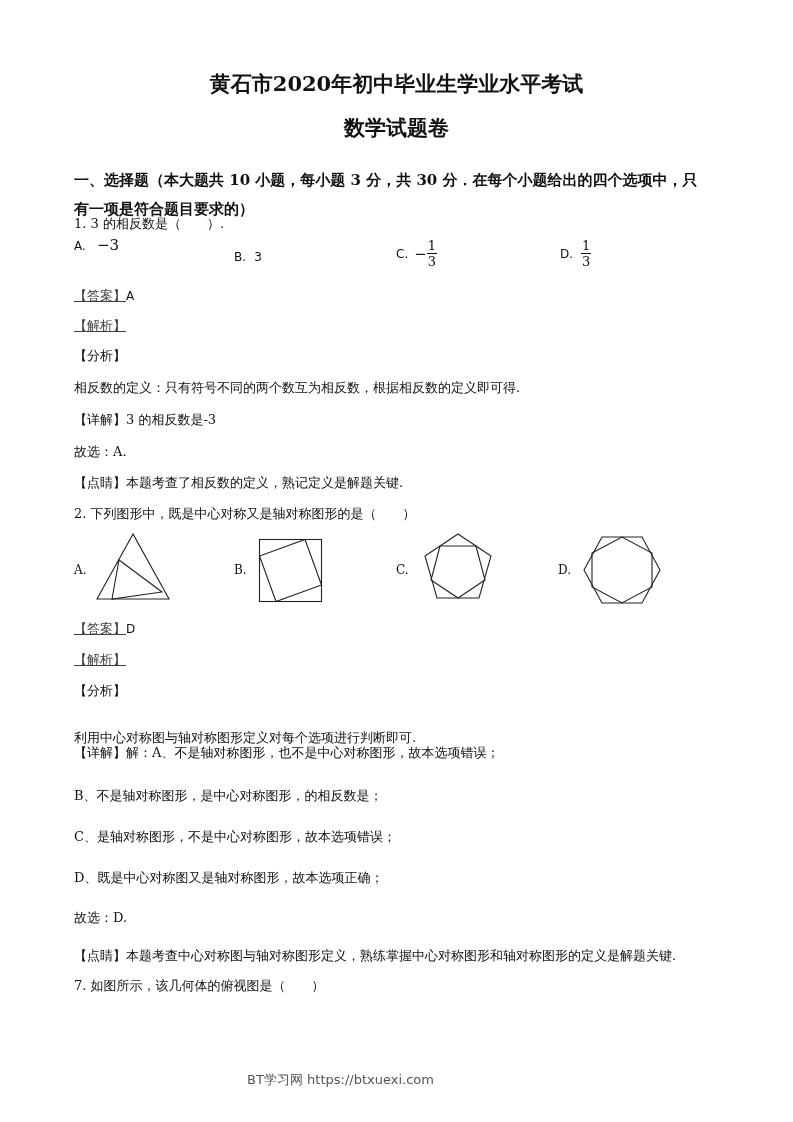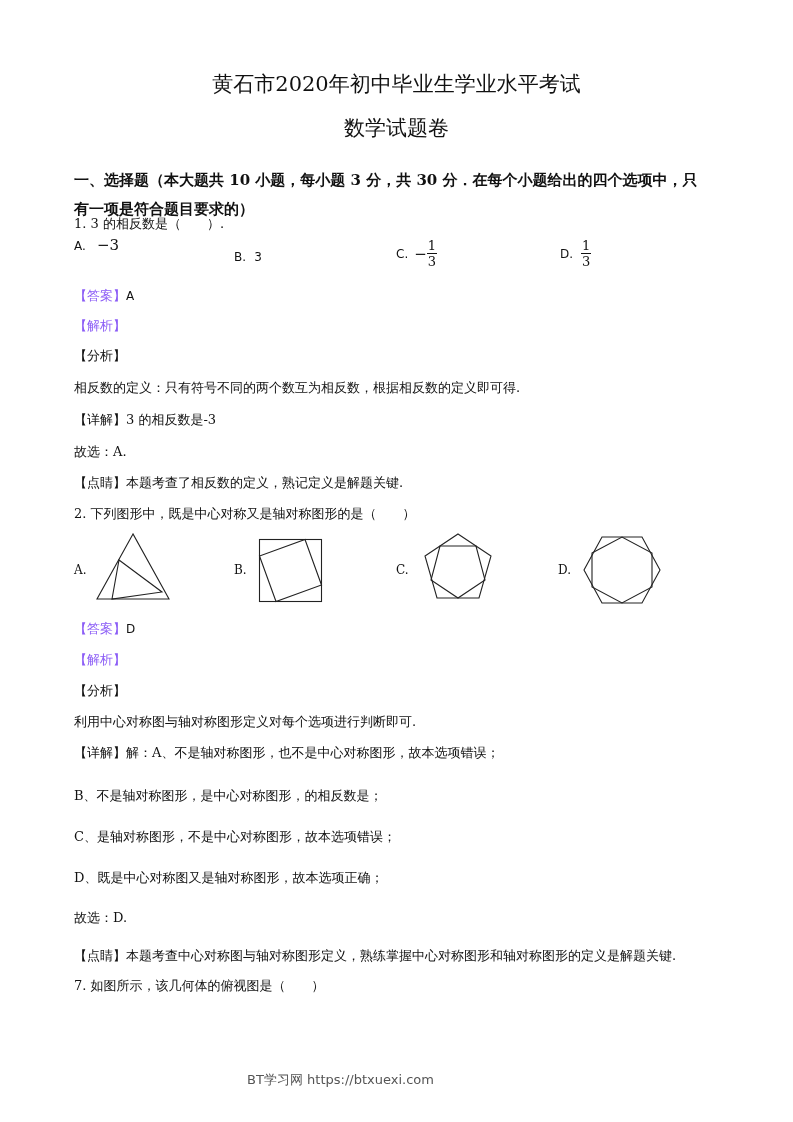--- a/index.html
+++ b/index.html
@@ -1,23 +1,23 @@
 <!DOCTYPE html>
 <html><head>
 <meta charset="utf-8">
 <style>
   html, body { margin:0; padding:0; background:#fff; }
   body { width:793px; height:1122px; position:relative; overflow:hidden;
          font-family:"DejaVu Serif", serif; color:#111; }
   .abs { position:absolute; white-space:nowrap; }
-  .title { font-family:"DejaVu Serif", serif; font-weight:normal; font-size:21px; left:0; width:793px; text-align:center; }
+  .title { font-family:"DejaVu Serif", serif; font-weight:bold; font-size:21px; left:0; width:793px; text-align:center; }
   .section { font-family:"DejaVu Serif", serif; font-weight:bold; font-size:15px; left:74px;margin-top:20px; }
   .t { font-size:13px; left:74px; }
   .sans { font-family:"DejaVu Sans", sans-serif; }
-  .tag-blue { color:#8b5cf6; }
+  .tag-blue { color:#404040;text-decoration:underline; }
   .opt { font-family:"DejaVu Sans", sans-serif; font-size:12px; }
   .math { font-family:"DejaVu Serif", serif; font-size:15px; }
   .frac { display:inline-flex; flex-direction:column; align-items:center; vertical-align:middle; font-family:"DejaVu Serif", serif; font-size:13px; line-height:15px; }
   .frac .bar { width:10px; border-top:1px solid #111; }
   .fig-label { font-family:"DejaVu Serif", serif; font-size:12px; }
   .footer { font-family:"DejaVu Sans", sans-serif; font-size:13px; color:#555; left:0; width:681px; text-align:center; }
 </style>
 </head>
 <body>
 
@@ -100,21 +100,21 @@
     <polygon points="20,2 60,2 78,35 60,68 20,68 2,35"></polygon>
     <polygon points="10,18 40,2 70,18 70,52 40,68 10,52"></polygon>
   </g>
 </svg>
 
 <div class="abs t" style="top:620px;">
   <span class="tag-blue">【答案】</span><span class="sans" style="font-size:12px;">D</span>
 </div>
 <div class="abs t tag-blue" style="top:651px;">【解析】</div>
 <div class="abs t" style="top:682px;">【分析】</div>
-<div class="abs t" style="top:713px;">利用中心对称图与轴对称图形定义对每个选项进行判断即可.</div>
+<div class="abs t" style="top:729px;">利用中心对称图与轴对称图形定义对每个选项进行判断即可.</div>
 <div class="abs t" style="top:744px;">
   <span>【详解】</span><span>解：A、不是轴对称图形，也不是中心对称图形，故本选项错误；</span>
 </div>
 <div class="abs t" style="top:787px;">B、不是轴对称图形，是中心对称图形，的相反数是；</div>
 <div class="abs t" style="top:828px;">C、是轴对称图形，不是中心对称图形，故本选项错误；</div>
 <div class="abs t" style="top:869px;">D、既是中心对称图又是轴对称图形，故本选项正确；</div>
 <div class="abs t" style="top:909px;">故选：D.</div>
 <div class="abs t" style="top:947px;">
   <span>【点睛】</span><span>本题考查中心对称图与轴对称图形定义，熟练掌握中心对称图形和轴对称图形的定义是解题关键.</span>
 </div>

